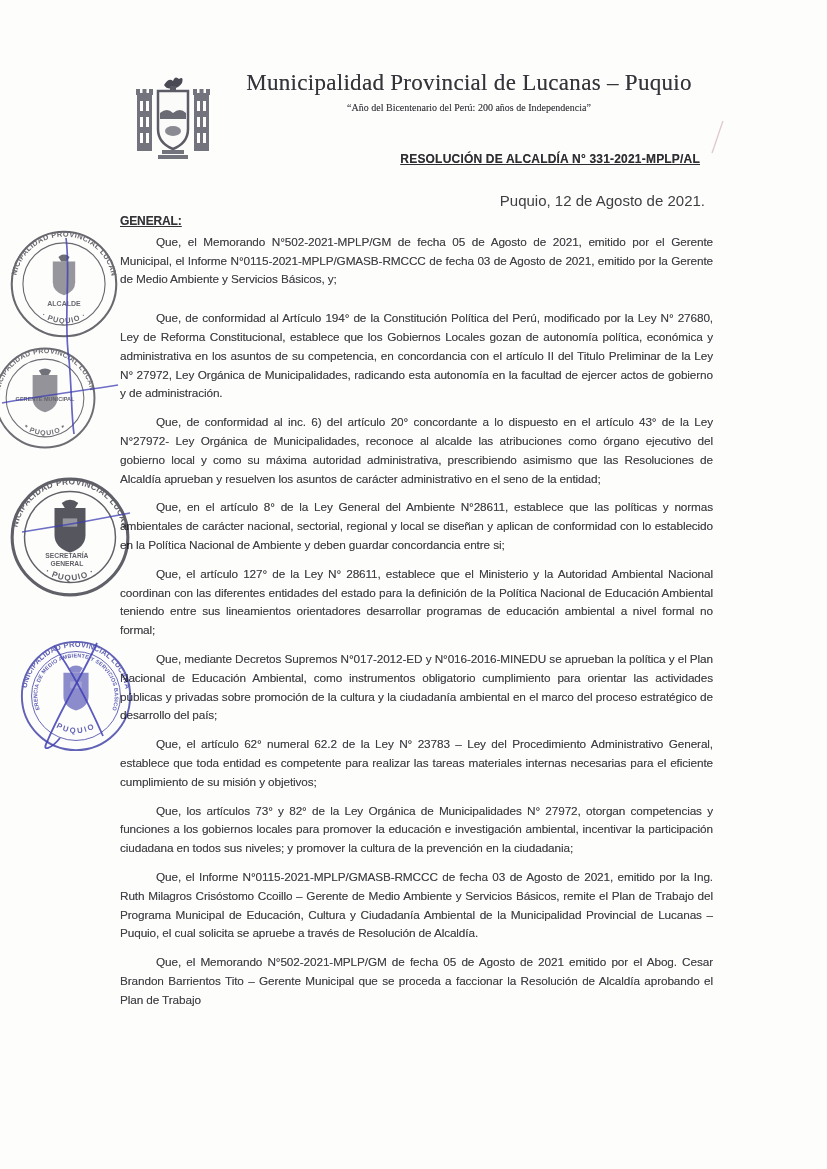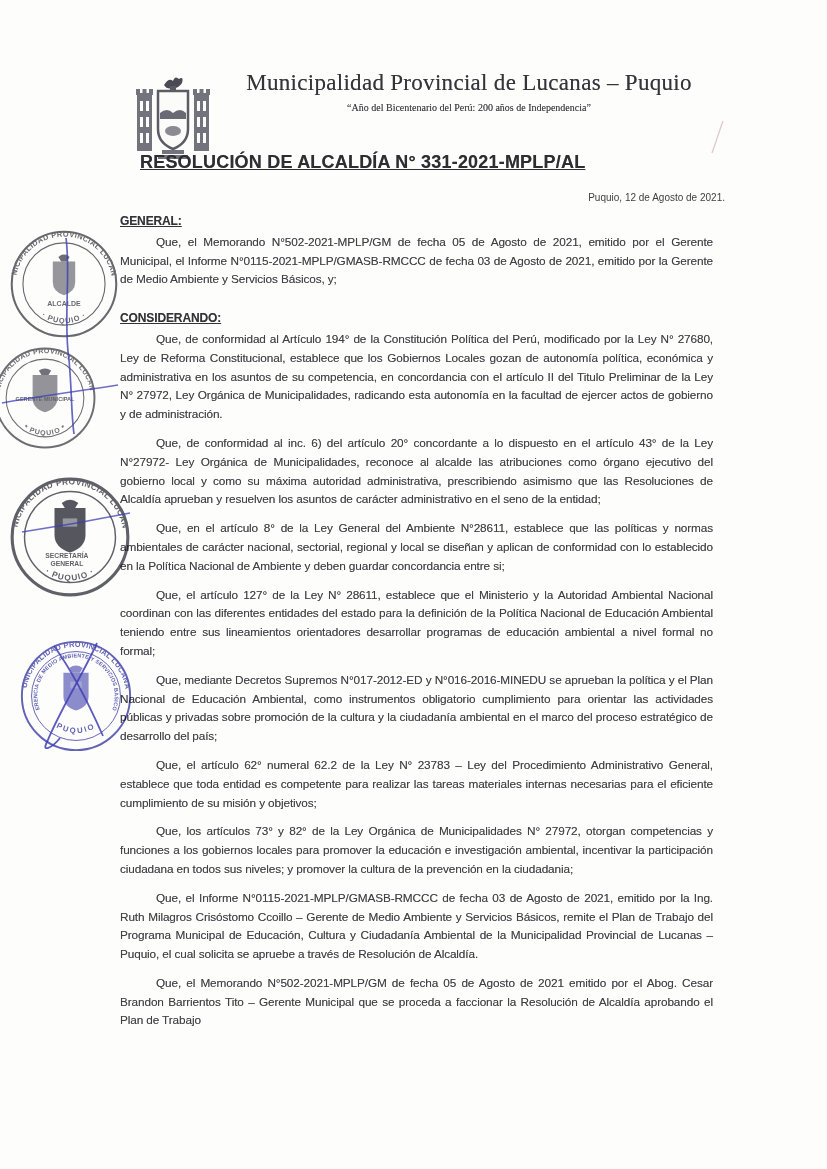--- a/index.html
+++ b/index.html
@@ -20,29 +20,29 @@
     font-family:"Liberation Serif", serif;
     font-size:23px;color:#34343a;letter-spacing:.3px;
     text-shadow:0 0 .4px rgba(50,50,55,.55);
   }
   .motto{
     font-family:"Liberation Serif", serif;
     font-size:10px;color:#3c3c42;margin-top:6px;
     text-shadow:0 0 .3px rgba(50,50,55,.5);
   }
   .res-title{
-    position:absolute;left:140px;top:152px;width:560px;text-align:left;
-    font-size:18px;font-weight:bold;color:#2e2e32;
+    position:absolute;left:140px;top:152px;width:560px;text-align:right;
+    font-size:12px;font-weight:bold;color:#2e2e32;
     text-decoration:underline;letter-spacing:.2px;
     text-shadow:0 0 .4px rgba(40,40,45,.5);
   }
   
   .dateline{
-    position:absolute;right:102px;top:192px;
-    font-size:10px;color:#3f3f42;
+    position:absolute;right:122px;top:192px;
+    font-size:15px;color:#3f3f42;
   }
   .bodytext{
     position:absolute;left:120px;top:212px;width:593px;
     font-size:11.8px;line-height:18.8px;letter-spacing:-.12px;
     text-align:justify;color:#404045;
     text-shadow:0 0 .3px rgba(55,55,60,.45);
   }
   .section-heading{
     font-weight:bold;text-decoration:underline;color:#333338;
     margin:0 0 2px 0;font-size:12px;
@@ -113,21 +113,20 @@
   </div>
 
   <div class="res-title">RESOLUCIÓN DE ALCALDÍA N° 331-2021-MPLP/AL</div>
 
   <div class="dateline">Puquio, 12 de Agosto de 2021.</div>
 
   <div class="bodytext">
     <div class="section-heading">GENERAL:</div>
     <p>Que, el Memorando N°502-2021-MPLP/GM de fecha 05 de Agosto de 2021, emitido por el Gerente Municipal, el Informe N°0115-2021-MPLP/GMASB-RMCCC de fecha 03 de Agosto de 2021, emitido por la Gerente de Medio Ambiente y Servicios Básicos, y;</p>
     <div class="gap"></div>
-    <div class="section-heading">CONSIDERANDO:</div>
     <p>Que, de conformidad al Artículo 194° de la Constitución Política del Perú, modificado por la Ley N° 27680, Ley de Reforma Constitucional, establece que los Gobiernos Locales gozan de autonomía política, económica y administrativa en los asuntos de su competencia, en concordancia con el artículo II del Titulo Preliminar de la Ley N° 27972, Ley Orgánica de Municipalidades, radicando esta autonomía en la facultad de ejercer actos de gobierno y de administración.</p>
     <p>Que, de conformidad al inc. 6) del artículo 20° concordante a lo dispuesto en el artículo 43° de la Ley N°27972- Ley Orgánica de Municipalidades, reconoce al alcalde las atribuciones como órgano ejecutivo del gobierno local y como su máxima autoridad administrativa, prescribiendo asimismo que las Resoluciones de Alcaldía aprueban y resuelven los asuntos de carácter administrativo en el seno de la entidad;</p>
     <p>Que, en el artículo 8° de la Ley General del Ambiente N°28611, establece que las políticas y normas ambientales de carácter nacional, sectorial, regional y local se diseñan y aplican de conformidad con lo establecido en la Política Nacional de Ambiente y deben guardar concordancia entre si;</p>
     <p>Que, el artículo 127° de la Ley N° 28611, establece que el Ministerio y la Autoridad Ambiental Nacional coordinan con las diferentes entidades del estado para la definición de la Política Nacional de Educación Ambiental teniendo entre sus lineamientos orientadores desarrollar programas de educación ambiental a nivel formal no formal;</p>
     <p>Que, mediante Decretos Supremos N°017-2012-ED y N°016-2016-MINEDU se aprueban la política y el Plan Nacional de Educación Ambiental, como instrumentos obligatorio cumplimiento para orientar las actividades públicas y privadas sobre promoción de la cultura y la ciudadanía ambiental en el marco del proceso estratégico de desarrollo del país;</p>
     <p>Que, el artículo 62° numeral 62.2 de la Ley N° 23783 – Ley del Procedimiento Administrativo General, establece que toda entidad es competente para realizar las tareas materiales internas necesarias para el eficiente cumplimiento de su misión y objetivos;</p>
     <p>Que, los artículos 73° y 82° de la Ley Orgánica de Municipalidades N° 27972, otorgan competencias y funciones a los gobiernos locales para promover la educación e investigación ambiental, incentivar la participación ciudadana en todos sus niveles; y promover la cultura de la prevención en la ciudadania;</p>
     <p>Que, el Informe N°0115-2021-MPLP/GMASB-RMCCC de fecha 03 de Agosto de 2021, emitido por la Ing. Ruth Milagros Crisóstomo Ccoillo – Gerente de Medio Ambiente y Servicios Básicos, remite el Plan de Trabajo del Programa Municipal de Educación, Cultura y Ciudadanía Ambiental de la Municipalidad Provincial de Lucanas – Puquio, el cual solicita se apruebe a través de Resolución de Alcaldía.</p>
     <p class="last">Que, el Memorando N°502-2021-MPLP/GM de fecha 05 de Agosto de 2021 emitido por el Abog. Cesar Brandon Barrientos Tito – Gerente Municipal que se proceda a faccionar la Resolución de Alcaldía aprobando el Plan de Trabajo</p>
   </div>

